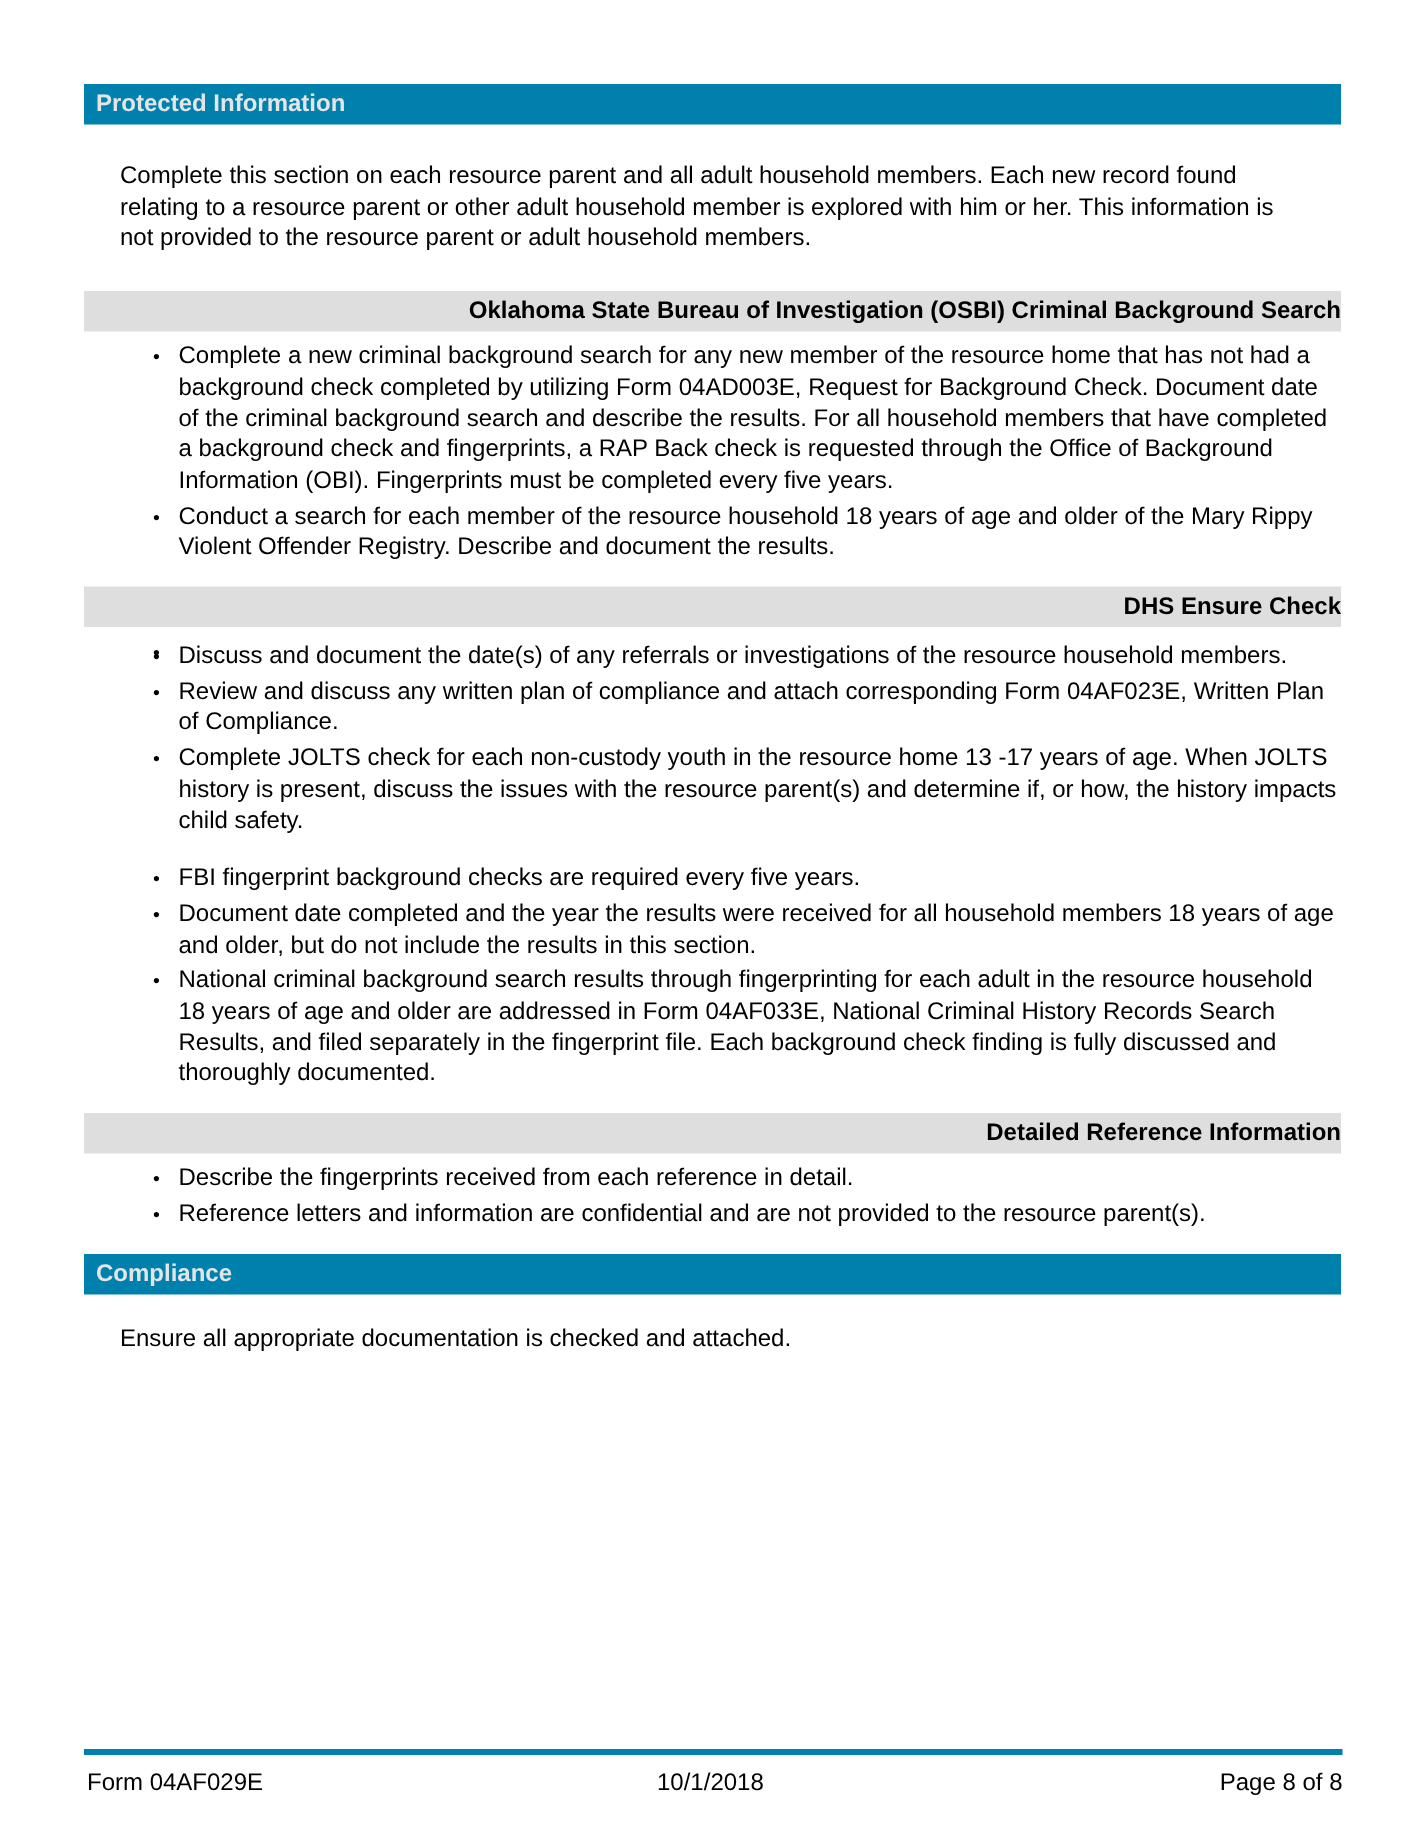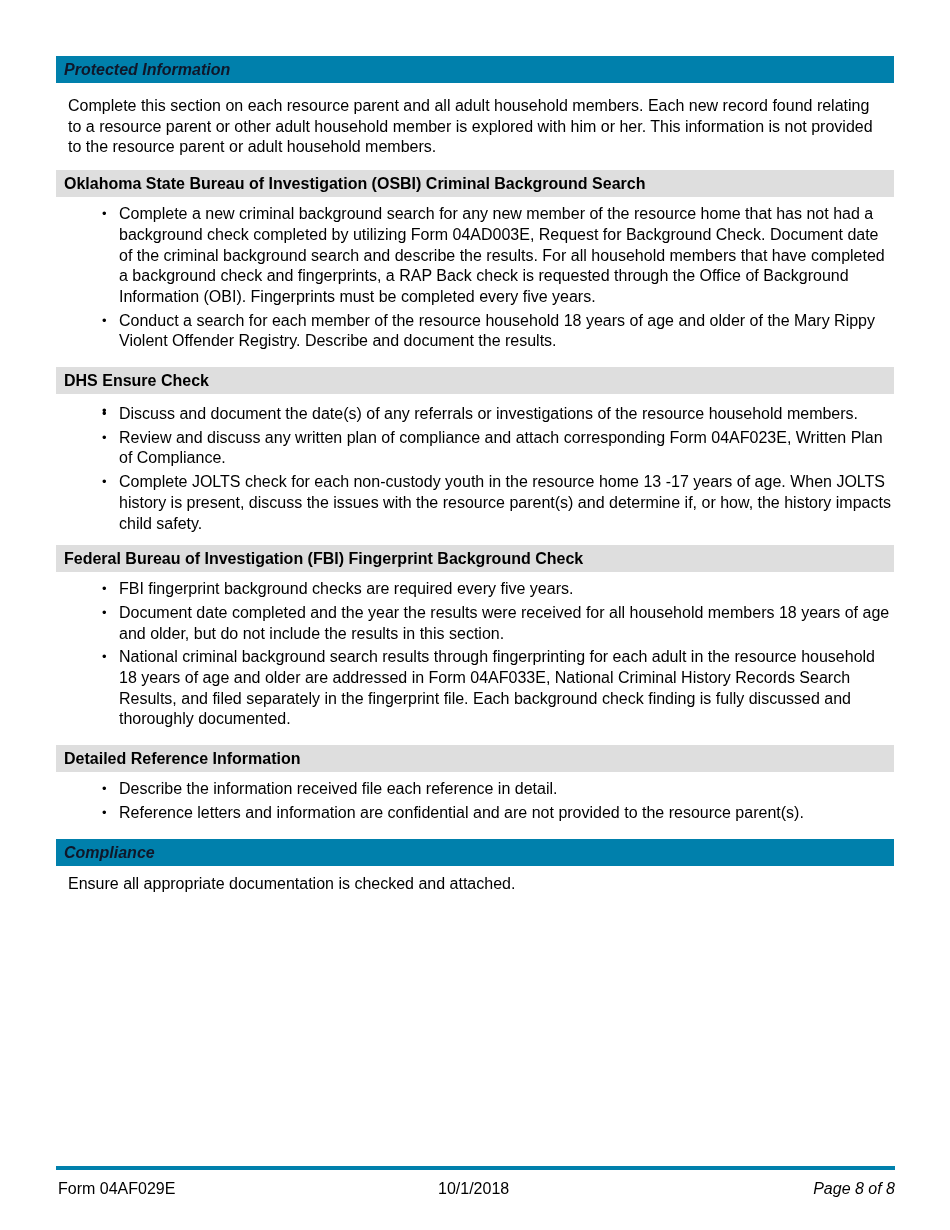--- a/index.html
+++ b/index.html
@@ -2,32 +2,32 @@
 <html><head>
   <meta charset="utf-8">
   <style>
     html, body { margin: 0; padding: 0; background: #ffffff; }
     body {
       width: 950px; height: 1230px; position: relative; overflow: hidden;
       font-family: "Liberation Sans", sans-serif; color: #000;
     }
     .page { position: absolute; left: 56px; top: 56px; width: 838px; }
     .bar-blue {
-      background: #0080ac; color: #0f172a; font-weight: bold;
+      background: #0080ac; color: #e5e5e5; font-weight: bold;
       font-size: 16px; height: 27px; line-height: 27px; padding-left: 8px;
       box-sizing: border-box;
-      font-style: italic;
     }
     .bar-gray {
       background: #dedede; color: #000; font-weight: bold;
       font-size: 16px; height: 27px; line-height: 27px; padding-left: 8px;
       box-sizing: border-box;
+      text-align: right;
     }
     .para {
-      font-size: 16px; line-height: 20.7px; padding: 9px 8px 0 8px; margin: 4px;
+      font-size: 16px; line-height: 20.7px; padding: 9px 8px 0 8px; margin: 16px;
     }
     ul.bullets {
       list-style: none; margin: 0; padding: 7px 0 0 63px;
       font-size: 16px; line-height: 20.7px;
     }
     ul.bullets li { position: relative; margin: 0 0 3px 0; padding-right: 2px; }
     ul.bullets li .dot {
       position: absolute; left: -17px; top: 0; font-size: 13px;
     }
     .gap-after-list { height: 12px; }
@@ -35,21 +35,21 @@
     .footer-rule {
       position: absolute; left: 56px; top: 1166px; width: 839px; height: 4px;
       background: #0080ac;
     }
     .footer {
       position: absolute; left: 58px; top: 1178px; width: 837px; height: 22px;
       font-size: 16px; line-height: 22px;
     }
     .footer .left { position: absolute; left: 0; text-align: center; }
     .footer .center { position: absolute; left: 380px; text-align: center; }
-    .footer .right { position: absolute; right: 0; font-style: italic; }
+    .footer .right { position: absolute; right: 0; }
   </style>
 </head>
 <body>
 
 <div class="page">
 
   <div class="bar-blue">Protected Information</div>
   <p class="para">Complete this section on each resource parent and all adult household members.   Each new record found relating to a resource parent or other adult household member is explored with him or her.  This information is not provided to the resource parent or adult household members.</p>
   <div class="gap-small"></div>
 
@@ -62,31 +62,30 @@
 
   <div class="bar-gray">DHS Ensure Check</div>
   <ul class="bullets">
     <li><span class="dot">•</span></li>
     <li><span class="dot">•</span><span>Discuss and document the date(s) of any referrals or investigations of the resource household members.</span></li>
     <li><span class="dot">•</span><span>Review and discuss any written plan of compliance and attach corresponding Form 04AF023E, Written Plan of Compliance.</span></li>
     <li><span class="dot">•</span><span>Complete JOLTS check for each non-custody youth in the resource home 13 -17 years of age. When JOLTS history is present, discuss the issues with the resource parent(s) and determine if, or how, the history impacts child safety.</span></li>
   </ul>
   <div class="gap-small"></div>
 
-  <div class="bar-gray">Federal Bureau of Investigation (FBI) Fingerprint Background Check</div>
   <ul class="bullets">
     <li><span class="dot">•</span><span>FBI fingerprint background checks are required every five years.</span></li>
     <li><span class="dot">•</span><span>Document date completed and the year the results were received for all household members 18 years of age and older, but do not include the results in this section.</span></li>
     <li><span class="dot">•</span><span>National criminal background search results through fingerprinting for each adult in the resource household 18 years of age and older are addressed in Form 04AF033E, National Criminal History Records Search Results, and filed separately in the fingerprint file.  Each background check finding is fully discussed and thoroughly documented.</span></li>
   </ul>
   <div class="gap-after-list"></div>
 
   <div class="bar-gray">Detailed Reference Information</div>
   <ul class="bullets">
-    <li><span class="dot">•</span><span>Describe the information received file each reference in detail.</span></li>
+    <li><span class="dot">•</span><span>Describe the fingerprints received from each reference in detail.</span></li>
     <li><span class="dot">•</span><span>Reference letters and information are confidential and are not provided to the resource parent(s).</span></li>
   </ul>
   <div class="gap-after-list"></div>
 
   <div class="bar-blue">Compliance</div>
   <p class="para" style="padding-top:4px">Ensure all appropriate documentation is checked and attached.</p>
 </div>
 
 <div class="footer-rule"></div>
 <div class="footer">

